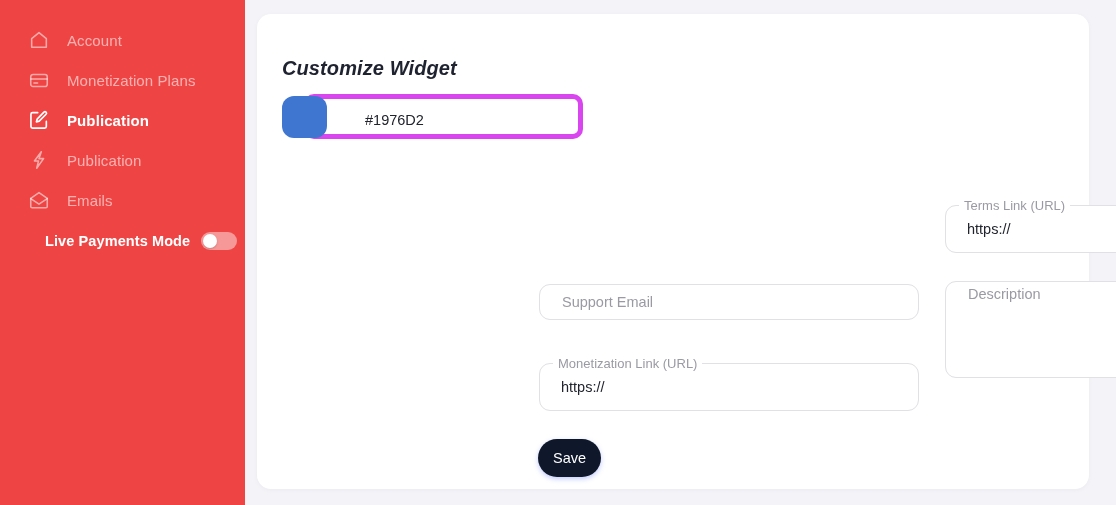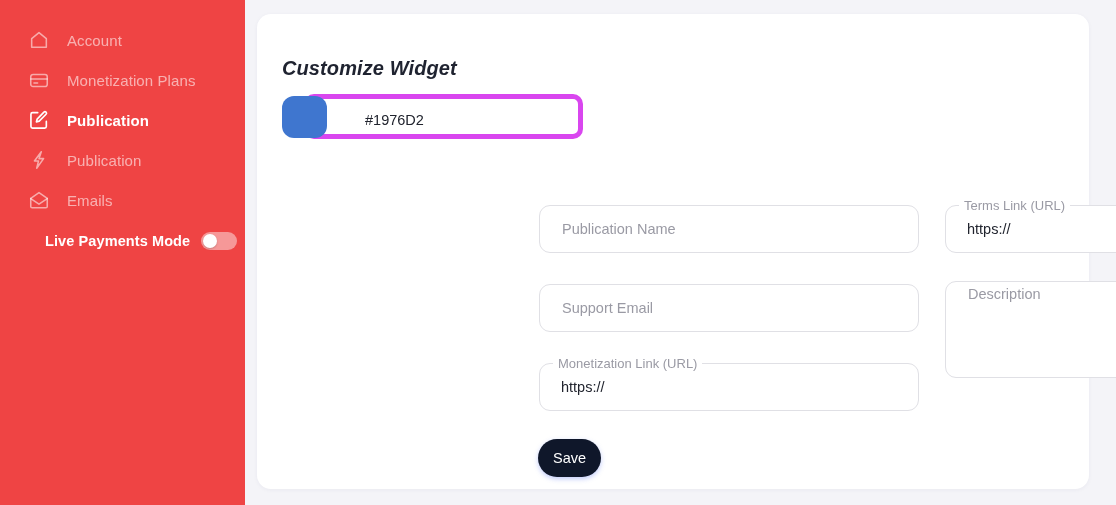--- a/index.html
+++ b/index.html
@@ -130,21 +130,21 @@
     font-size: 13px; color: #9a9aa4;
     background: #ffffff;
     padding: 0 5px;
     white-space: nowrap;
     text-align: right;
   }
   .field.notched { border-top-color: #e0e0e5; }
 
   #f-pubname   { left: 282px; top: 191px; width: 380px; height: 48px; }
   #f-terms     { left: 688px; top: 191px; width: 377px; height: 48px; }
-  #f-support   { left: 282px; top: 270px; width: 380px; height: 48px; }
+  #f-support   { left: 282px; top: 270px; width: 380px; height: 36px; }
   #f-desc      { left: 688px; top: 267px; width: 377px; height: 97px; }
   #f-publink   { left: 282px; top: 349px; width: 380px; height: 48px; }
 
   #f-desc .ph {
     top: 4px; transform: none;
   }
 
   
   #save-button {
     position: absolute; left: 281px; top: 425px;
@@ -228,23 +228,20 @@
 
     <h1 id="page-title">Customize Widget</h1>
 
     <div id="color-row">
       <div id="color-field">
         <span id="color-value">#1976D2</span>
       </div>
       <div id="color-swatch"></div>
     </div>
 
-    <div class="field" id="f-pubname">
-      <span class="ph">Publication Name</span>
-    </div>
 
     <div class="field notched" id="f-terms">
       <span class="flabel">Terms Link (URL)</span>
       <span class="val">https://</span>
     </div>
 
     <div class="field" id="f-support">
       <span class="ph">Support Email</span>
     </div>
 

